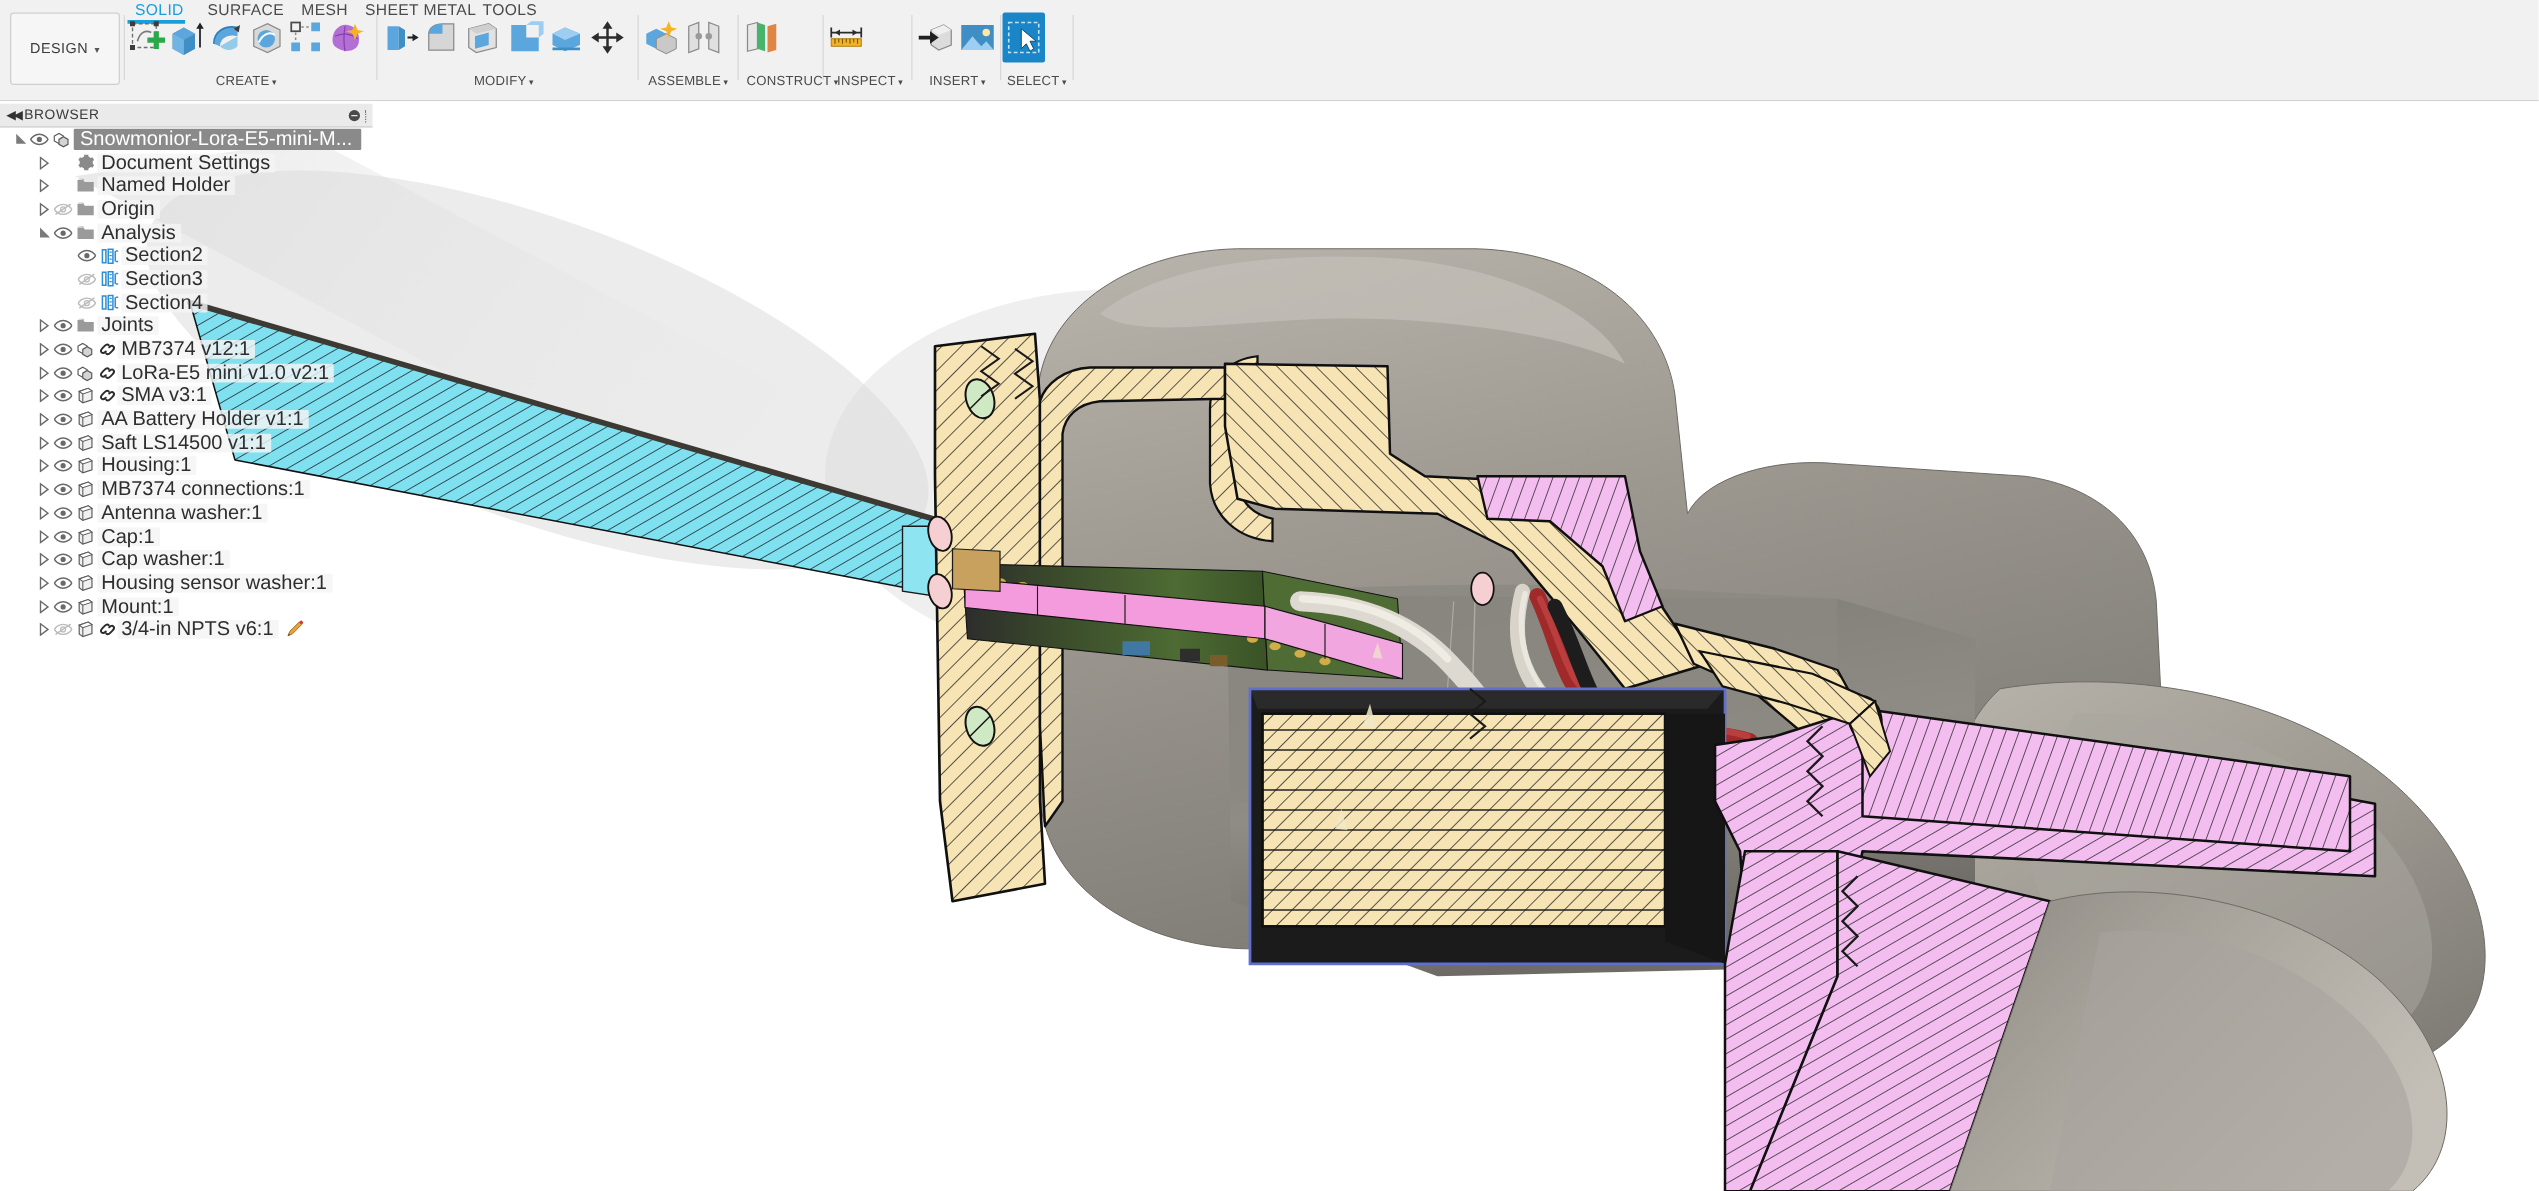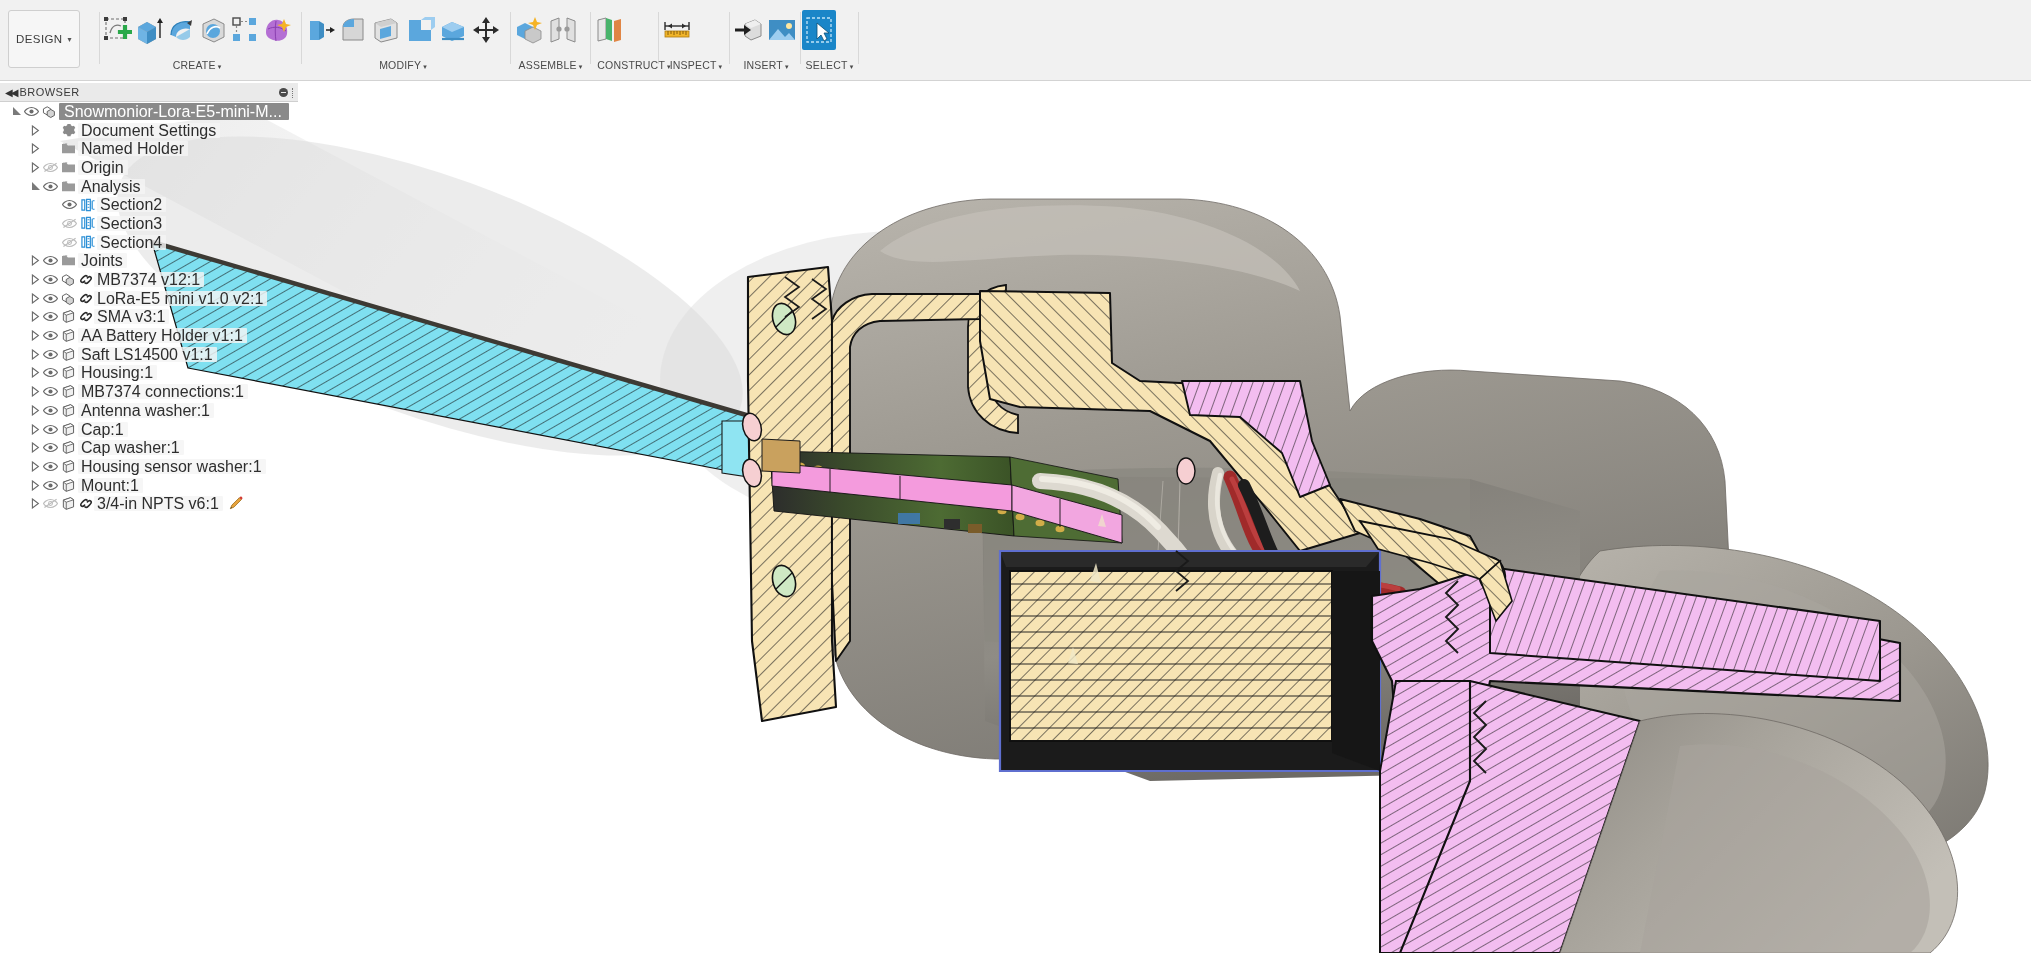--- a/index.html
+++ b/index.html
@@ -39,21 +39,21 @@
   }
   .ribtab.active { color: #1a9ed9; }
   .tabunderline {
     position: absolute; height: 3px; background: #1a9ed9;
     top: 16px;
   }
 
   
   #design-box {
     position: absolute; left: 8px; top: 10px;
-    width: 72px; height: 58px;
+    width: 88px; height: 58px;
     background: #f6f6f6;
     border: 1px solid #cfcfcf;
     border-radius: 3px;
     display: flex; align-items: center; justify-content: center;
     font-size: 11.5px; color: #3c3c3c; letter-spacing: .4px;
     cursor: pointer;
   }
   #design-box .caret { margin-left: 5px; font-size: 8px; color: #555; }
 
   
@@ -183,20 +183,28 @@
     flex: 0 0 15px;
   }
   .ind { flex: 0 0 auto; }
 </style>
 </head>
 <body>
 
 <div id="app">
 
   <div id="ribbon">
+    <div class="tabrow" id="tabrow">
+        <span class="ribtab active" style="left: 102px;">SOLID</span>
+        <span class="tabunderline" style="left: 102px; width: 46px;"></span>
+        <span class="ribtab" style="left: 160px;">SURFACE</span>
+        <span class="ribtab" style="left: 235px;">MESH</span>
+        <span class="ribtab" style="left: 286px;">SHEET METAL</span>
+        <span class="ribtab" style="left: 380px;">TOOLS</span>
+      </div>
     <div id="design-box">
       <span>DESIGN</span>
       <span class="caret">▾</span>
     </div>
     <div id="panels">
         <div class="divider" style="left: 99px;"></div>
         <div class="divider" style="left: 301px;"></div>
         <div class="divider" style="left: 510px;"></div>
         <div class="divider" style="left: 590px;"></div>
         <div class="divider" style="left: 658px;"></div>

